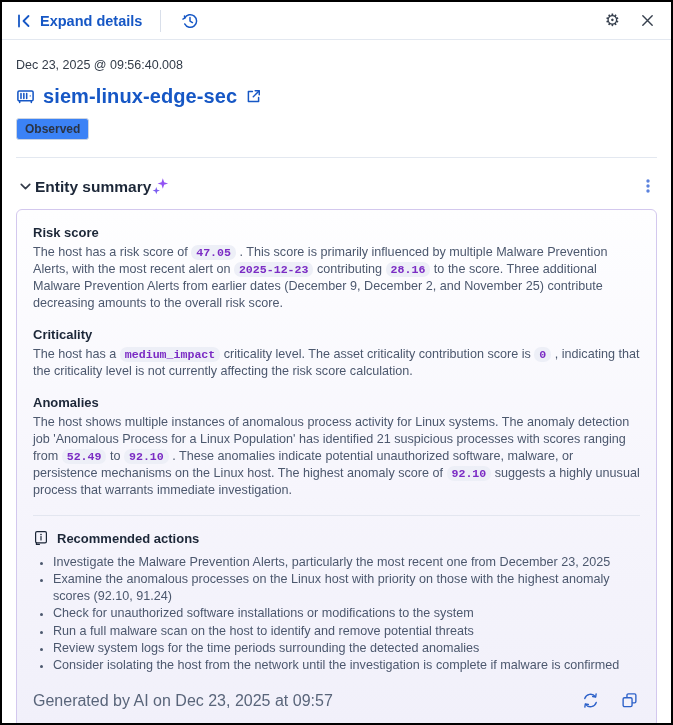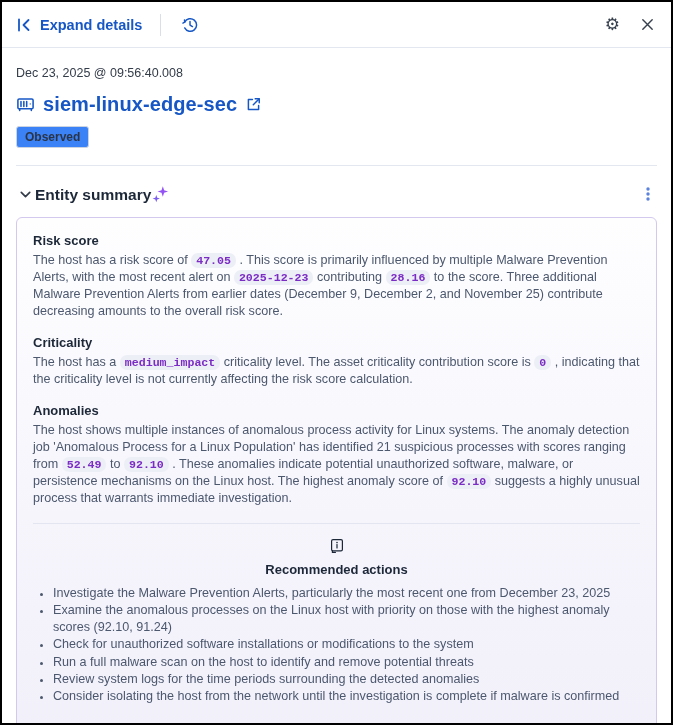--- a/index.html
+++ b/index.html
@@ -9,21 +9,21 @@
   .frame {
     width:673px; height:725px;
     border:2px solid #000;
     background:#fff;
     overflow:hidden;
     position:relative;
   }
 
   
   .topbar {
-    height:46px;
+    height:38px;
     display:flex; align-items:center;
     padding:0 14px;
     border-bottom:1px solid #e3e8f0;
   }
   .topbar-left { display:flex; align-items:center; gap:8px; }
   .expand-btn {
     display:flex; align-items:center; gap:8px;
     background:none; border:none; cursor:pointer;
     color:#1657c5; font-family:"Liberation Sans",sans-serif;
     font-size:14.5px; font-weight:700;
@@ -76,21 +76,21 @@
     font-family:"Liberation Mono", monospace;
     font-size:11.6px; font-weight:700;
     color:#7b2cc4;
     background:#edeff7;
     border-radius:7px;
     padding:1px 5px;
     white-space:nowrap;
   }
   .panel-divider { height:1px; background:#e3e6f0; margin:16px 0 14px 0; }
 
-  .rec-head { display:flex; align-items:center; gap:8px; margin-bottom:8px;flex-direction:column; }
+  .rec-head { display:flex; align-items:center; gap:8px; margin-bottom:8px; }
   .rec-head h4 { font-size:13px; font-weight:700; color:#1c2738; }
   .rec-list { margin-left:20px; }
   .rec-list li {
     font-size:12.6px; line-height:16.8px; color:#4c586e;
     margin-bottom:0.5px;
   }
   .rec-list li::marker { color:#4c586e; font-size:11px; }
 
   .panel-footer { display:flex; align-items:center; margin-top:16px; }
   .gen-text { font-size:16px; color:#59657a;text-align:center; }

